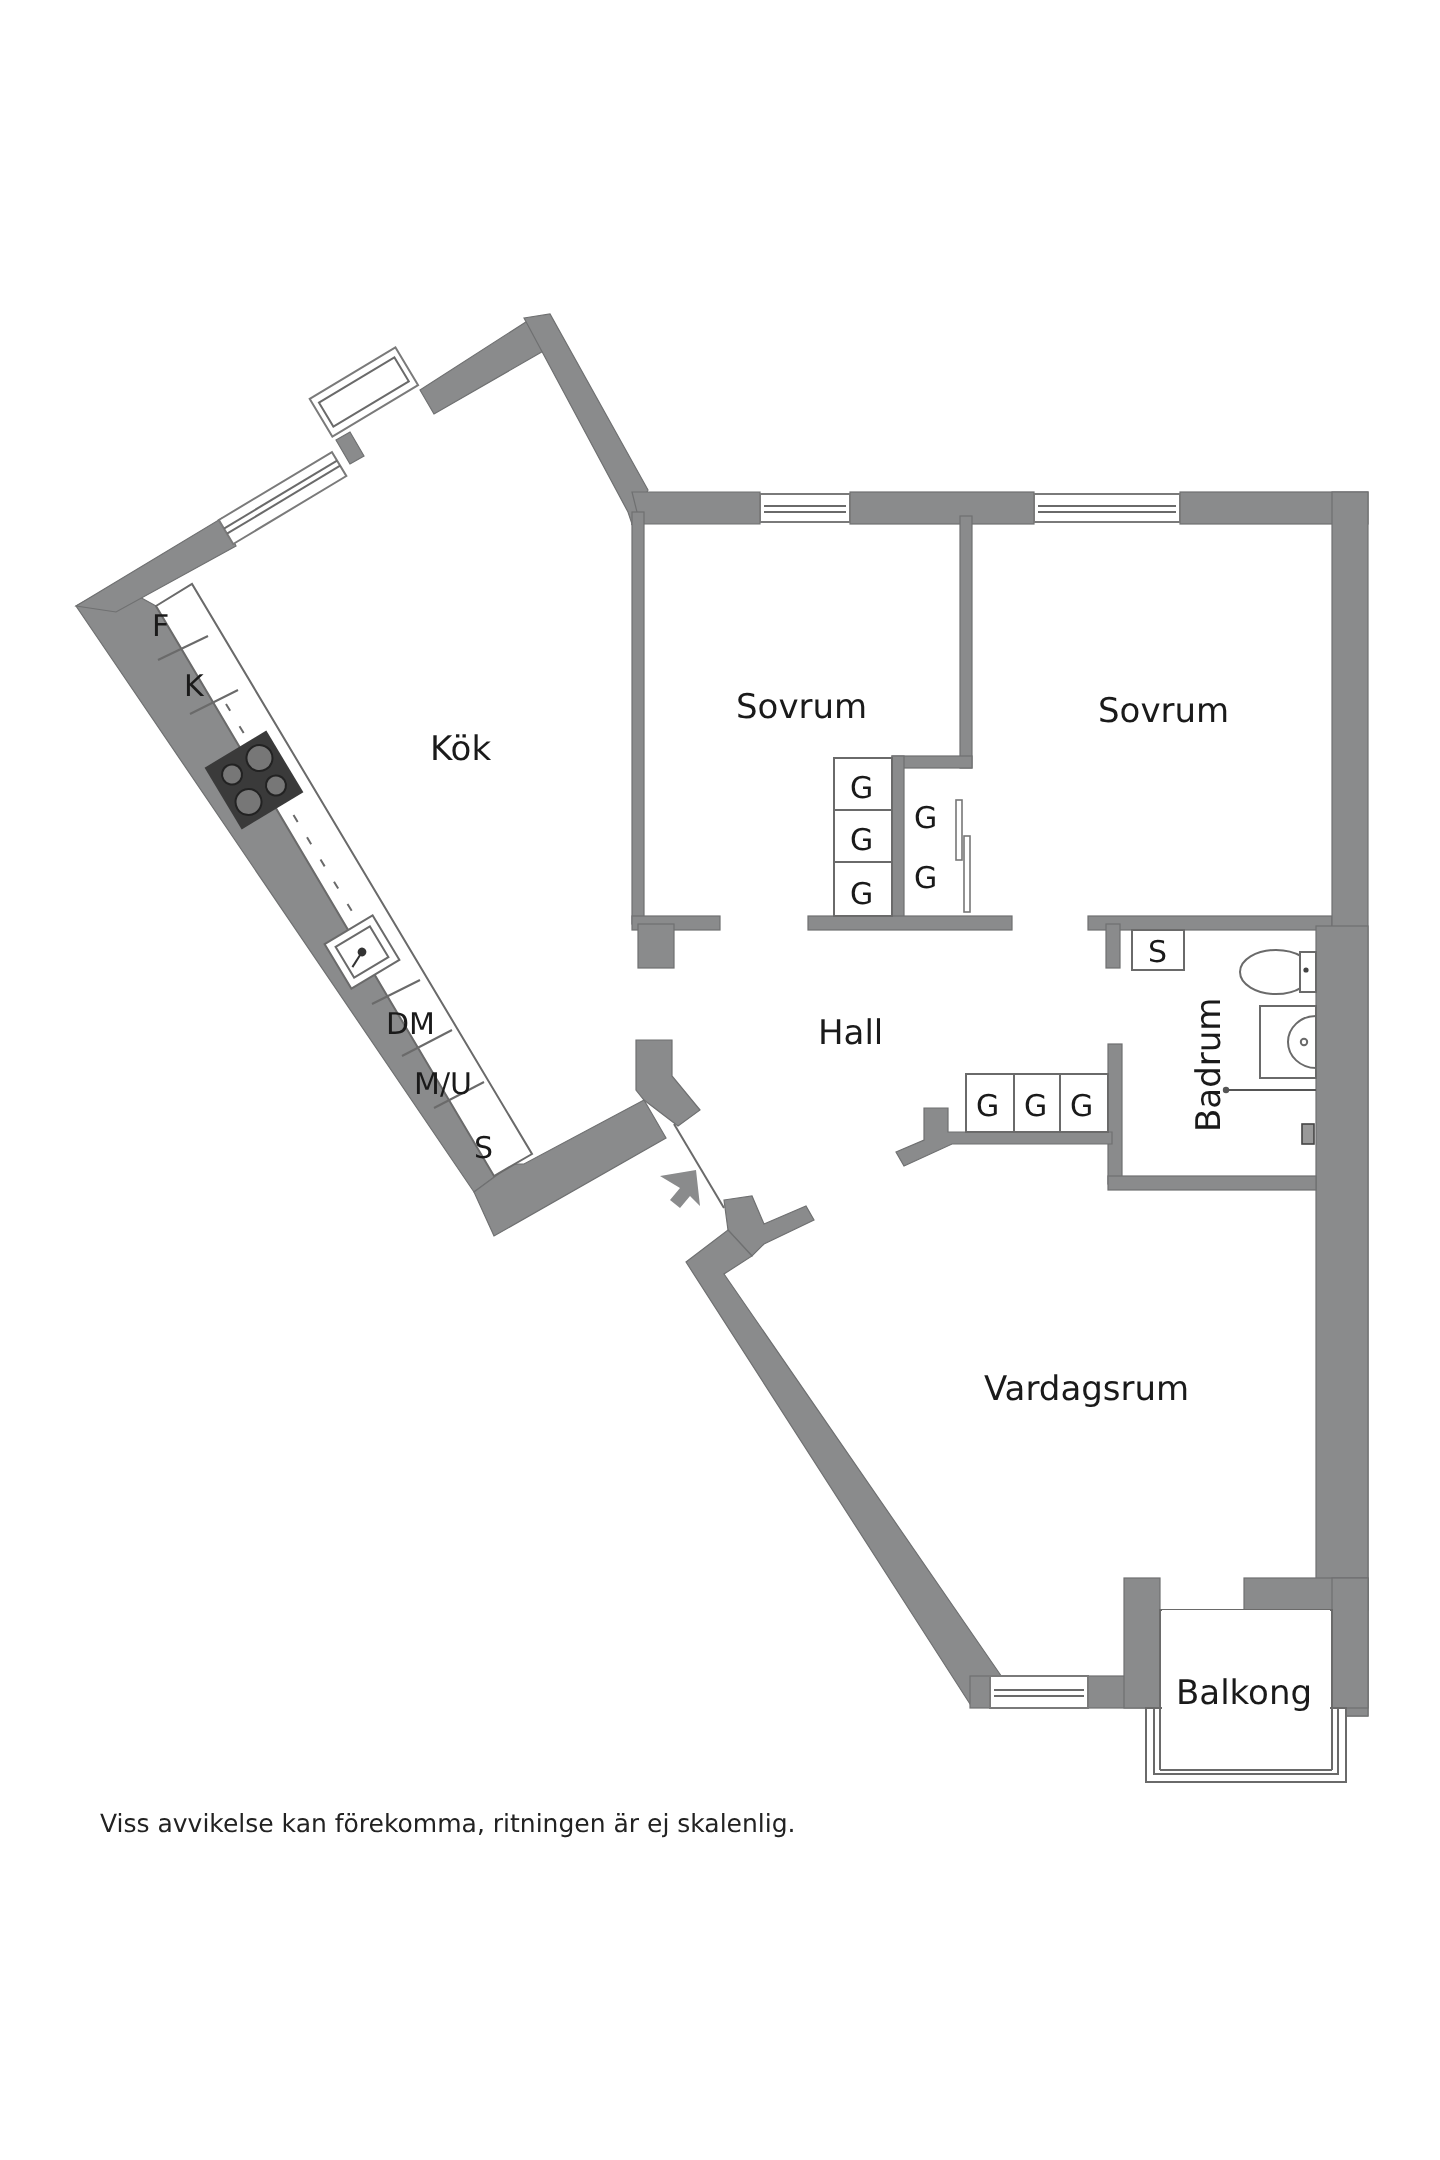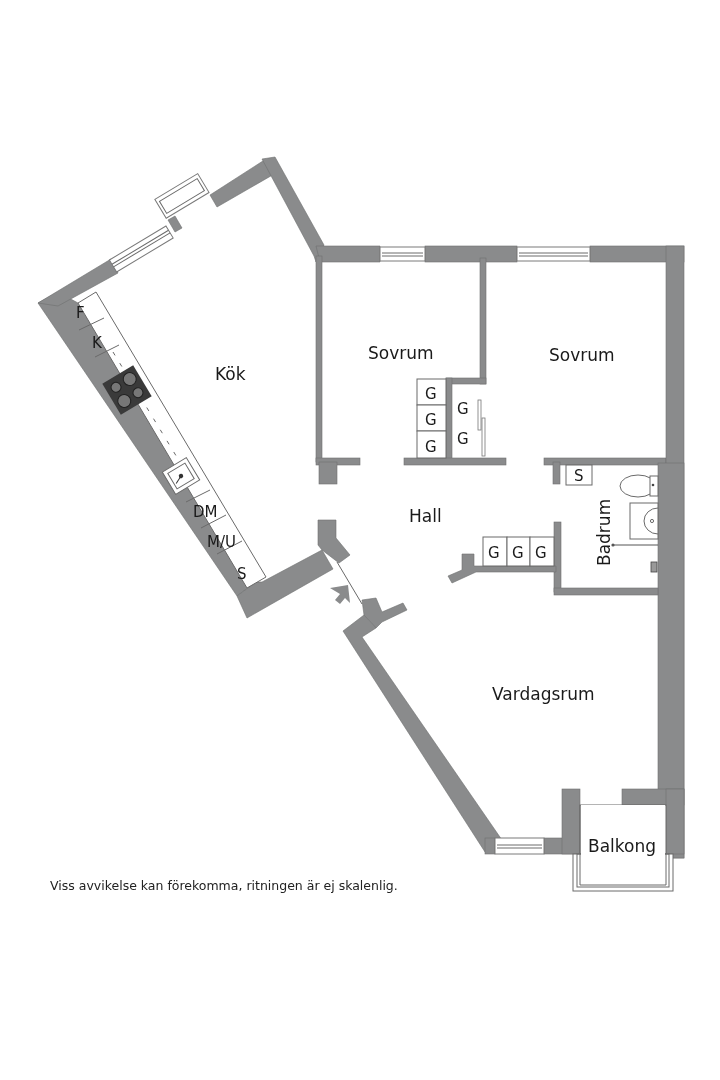--- a/index.html
+++ b/index.html
@@ -6,21 +6,21 @@
   body { width: 720px; height: 1080px; position: relative; overflow: hidden;
          font-family: "DejaVu Sans", "Liberation Sans", sans-serif; }
   svg { position: absolute; left: 0; top: 0; }
   .wall { fill: #8a8b8c; stroke: #6f7071; stroke-width: 0.6; }
   .thin { fill: none; stroke: #6a6a6a; stroke-width: 1; }
   .fx   { fill: #ffffff; stroke: #6a6a6a; stroke-width: 1; }
   .win  { fill: #ffffff; stroke: #7a7a7a; stroke-width: 1; }
   .lbl  { font-family: "DejaVu Sans", "Liberation Sans", sans-serif; fill: #1a1a1a; }
   .room { font-size: 17px; }
   .cab  { font-size: 15px; }
-  .note { position: absolute; left: 50px; top: 878px; font-size: 12.5px; color: #222;
+  .note { position: absolute; left: 50px; top: 904px; font-size: 12.5px; color: #222;
           font-family: "DejaVu Sans", "Liberation Sans", sans-serif; }
 </style>
 </head>
 <body>
 
 <svg width="720" height="1080" viewBox="0 0 720 1080">
 
   <g>
 
     <polygon class="wall" points="38,303 58,292 78,303 96,312 256,582 237,596"></polygon>

